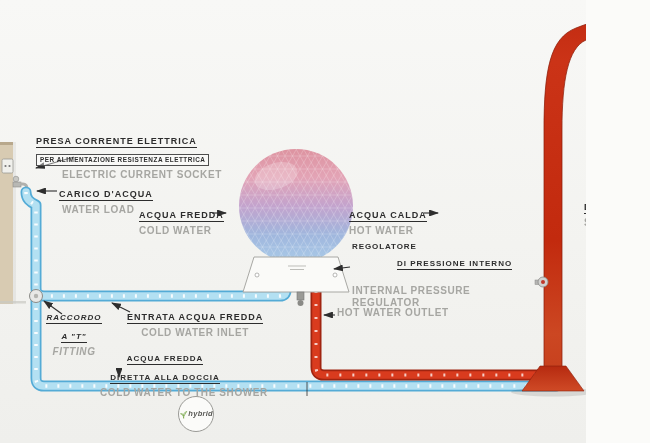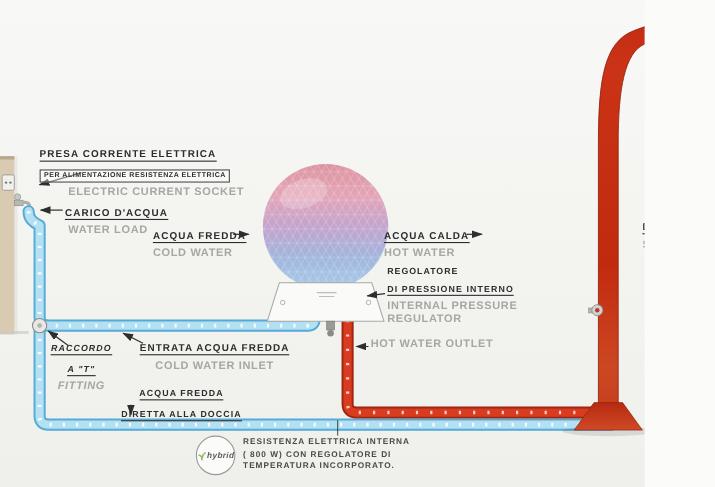--- a/index.html
+++ b/index.html
@@ -167,22 +167,22 @@
     <div class="t2">COLD WATER</div>
   </div>
 
   <div class="lbl" style="left:349px;top:204px;">
     <div><span class="t1">ACQUA CALDA</span></div>
     <div class="t2">HOT WATER</div>
   </div>
 
   <div class="lbl" style="left:352px;top:242px;">
     <div style="font-size:8px;font-weight:bold;letter-spacing:0.9px;color:#2d2d2d;">REGOLATORE</div>
-    <div style="margin-top:1px;"><span class="t1" style="font-size:8px;">DI PRESSIONE INTERNO</span></div>
-    <div class="t2" style="margin-top:3px;">INTERNAL PRESSURE</div>
+    <div style="margin-top:1px;"><span class="t1" style="font-size:8px;margin-left:45px;">DI PRESSIONE INTERNO</span></div>
+    <div class="t2" style="margin-top:15px;">INTERNAL PRESSURE</div>
     <div class="t2" style="margin-top:1px;">REGULATOR</div>
   </div>
 
   <div class="lbl center" style="left:42px;top:306px;width:64px;font-style:italic;">
     <div><span class="t1" style="font-size:8px;">RACCORDO</span></div>
     <div style="margin-top:1px;"><span class="t1" style="font-size:8px;">A "T"</span></div>
     <div class="t2">FITTING</div>
   </div>
 
   <div class="lbl center" style="left:127px;top:306px;">
@@ -190,27 +190,23 @@
     <div class="t2">COLD WATER INLET</div>
   </div>
 
   <div class="lbl center" style="left:337px;top:304px;">
     <div class="t2">HOT WATER OUTLET</div>
   </div>
 
   <div class="lbl center" style="left:100px;top:347px;width:130px;">
     <div><span class="t1" style="font-size:8px;">ACQUA FREDDA</span></div>
     <div style="margin-top:1px;"><span class="t1" style="font-size:8px;">DIRETTA ALLA DOCCIA</span></div>
-  </div>
-
-  <div class="lbl note" style="left:221px;top:397px;">
-    <div>RESISTENZA ELETTRICA INTERNA</div>
-    <div>( 800 W) CON REGOLATORE DI</div>
-    <div>TEMPERATURA INCORPORATO.</div>
-  </div>
+    <div class="t2">COLD WATER TO THE SHOWER</div>
+  </div>
+
 
   <div class="lbl" style="left:584px;top:196px;">
     <div><span class="t1">DOCCIA</span></div>
     <div class="t2">SHOWER</div>
   </div>
 
   <div class="logo">
     <svg width="12" height="11" viewBox="0 0 12 12">
       <path d="M6 11 C6 7 4 6 2 5 C5 5 6 6 6 8 C6 5 7 3 10 2 C8 5 7 7 6 9 Z" fill="none" stroke="#7aa84c" stroke-width="1"></path>
     </svg>

